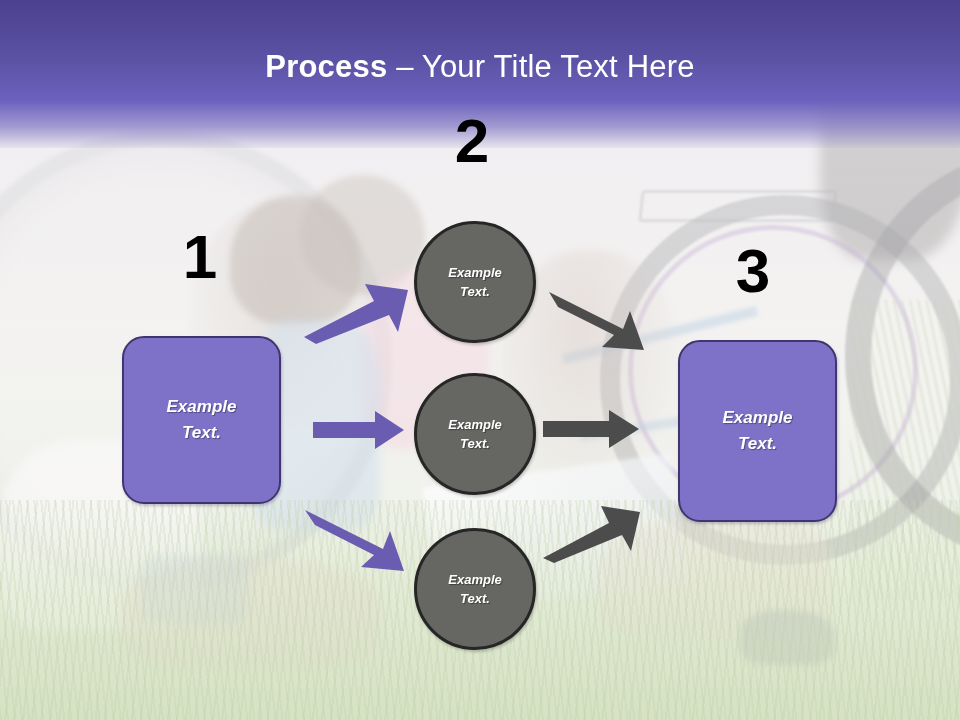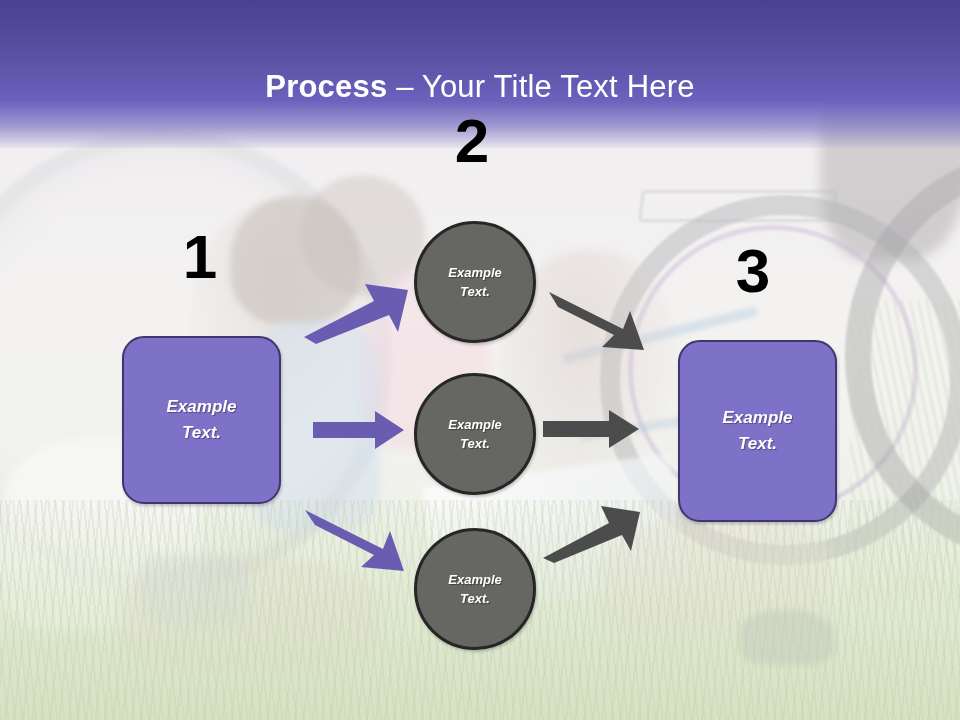--- a/index.html
+++ b/index.html
@@ -252,21 +252,21 @@
     background: linear-gradient(180deg,
       #4c4190 0%,
       #544a99 22%,
       #5e54a8 44%,
       #6c61bd 68%,
       rgba(130,121,196,0.70) 86%,
       rgba(160,152,206,0.12) 100%);
   }
   .title {
     position: absolute;
-    left: 0; top: 68px;
+    left: 0; top: 48px;
     width: 960px;
     text-align: center;
     color: #ffffff;
     font-size: 31px;
     line-height: 38px;
     letter-spacing: 0.2px;
     white-space: nowrap;
   }
   .title .strong { font-weight: bold; }
   .title .light  { font-weight: normal; }

